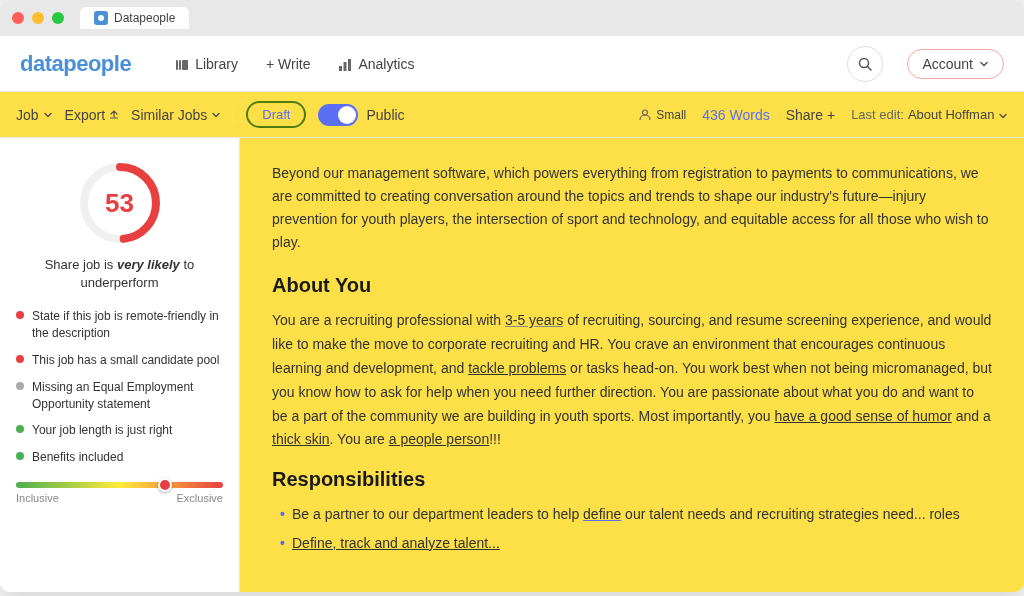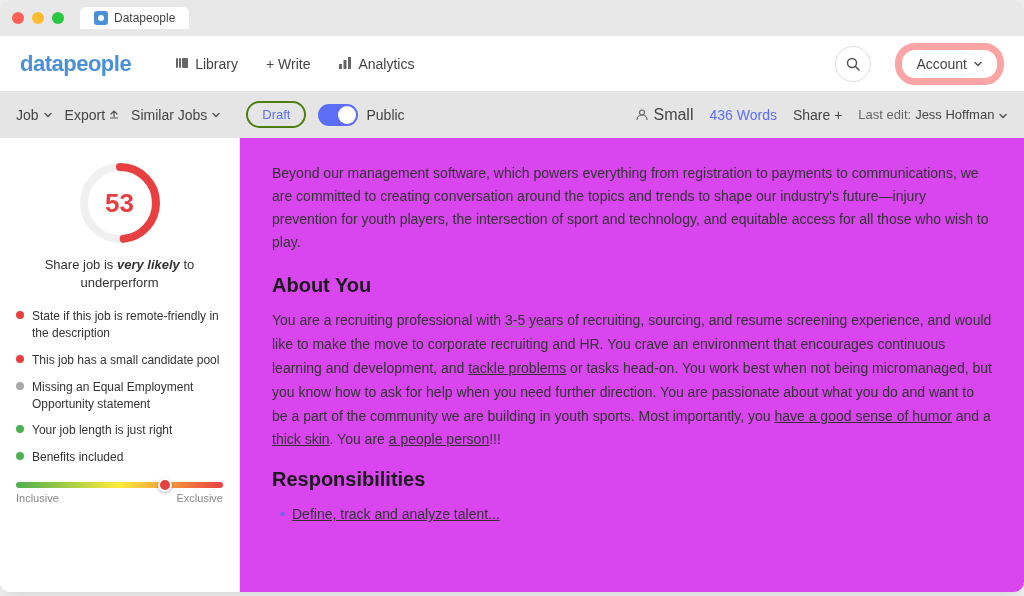--- a/index.html
+++ b/index.html
@@ -14,38 +14,38 @@
     .tl-green { background: #28c840; }
     .tab { background: #fff; border-radius: 6px 6px 0 0; padding: 4px 14px; font-size: 12px; color: #444; display: flex; align-items: center; gap: 6px; margin-left: 8px; }
     .tab-favicon { width: 14px; height: 14px; background: #4a90d9; border-radius: 3px; display: flex; align-items: center; justify-content: center; }
     .tab-favicon-dot { width: 6px; height: 6px; background: #fff; border-radius: 50%; }
 
     
     .top-nav { background: #fff; border-bottom: 1px solid #e5e5e5; height: 56px; display: flex; align-items: center; padding: 0 20px; gap: 24px; flex-shrink: 0; }
     .logo { font-size: 22px; font-weight: 700; color: #1a1a1a; letter-spacing: -0.5px; }
     .logo span { color: #4a90d9; }
     .nav-items { display: flex; align-items: center; gap: 4px; margin-left: 8px; }
-    .nav-item { padding: 6px 12px; font-size: 14px; color: #444; cursor: pointer; display: flex; align-items: flex-start; gap: 6px; border-radius: 6px; }
+    .nav-item { padding: 6px 12px; font-size: 14px; color: #444; cursor: pointer; display: flex; align-items: flex-end; gap: 6px; border-radius: 6px; }
     .nav-spacer { flex: 1; }
     .search-btn { width: 36px; height: 36px; border: 1px solid #ddd; border-radius: 50%; display: flex; align-items: center; justify-content: center; cursor: pointer; color: #666; }
-    .account-btn { border: 7px solid #fca5a5; border-radius: 20px; padding: 6px 14px; font-size: 14px; color: #444; cursor: pointer; display: flex; align-items: center; gap: 6px; }
-
-    
-    .toolbar { background: #e5e5e5; border-bottom: 1px solid #e5e5e5; height: 46px; display: flex; align-items: center; padding: 0 16px; gap: 12px; flex-shrink: 0; }
+    .account-btn { border: 1px solid #fca5a5; border-radius: 20px; padding: 6px 14px; font-size: 14px; color: #444; cursor: pointer; display: flex; align-items: center; gap: 6px; }
+
+    
+    .toolbar { background: #fde047; border-bottom: 1px solid #e5e5e5; height: 46px; display: flex; align-items: center; padding: 0 16px; gap: 12px; flex-shrink: 0; }
     .job-btn { font-size: 14px; color: #444; cursor: pointer; display: flex; align-items: center; gap: 4px; }
     .export-btn { font-size: 14px; color: #444; cursor: pointer; display: flex; align-items: center; gap: 4px; }
     .similar-btn { font-size: 14px; color: #444; cursor: pointer; display: flex; align-items: center; gap: 4px; }
     .toolbar-divider { height: 20px; width: 1px; background: #e5e5e5; }
     .draft-btn { border: 2px solid #4d7c0f; border-radius: 20px; padding: 4px 14px; font-size: 13px; color: #5b6ef5; font-weight: 500; cursor: pointer; }
     .toggle-container { display: flex; align-items: center; gap: 8px; }
     .toggle { width: 40px; height: 22px; background: #5b6ef5; border-radius: 11px; position: relative; cursor: pointer; }
     .toggle-knob { width: 18px; height: 18px; background: #fff; border-radius: 50%; position: absolute; top: 2px; right: 2px; }
     .public-label { font-size: 14px; color: #444; }
     .toolbar-right { margin-left: auto; display: flex; align-items: center; gap: 16px; }
-    .small-badge { font-size: 16px; color: #444; display: flex; align-items: center; gap: 4px; text-align: right; }
+    .small-badge { font-size: 12px; color: #444; display: flex; align-items: center; gap: 4px; text-align: right; }
     .words-count { font-size: 14px; color: #5b6ef5; font-weight: 500; text-align: center; }
     .share-btn { font-size: 14px; color: #444; cursor: pointer; display: flex; align-items: center; gap: 4px; }
     .last-edit { font-size: 13px; color: #666; display: flex; align-items: center; gap: 4px; }
     .last-edit-name { color: #444; font-weight: 500; cursor: pointer; }
 
     
     .main { display: flex; flex: 1; overflow: hidden; background: #f5f5f5; }
 
     
     .sidebar { width: 240px; background: #fff; border-right: 1px solid #e5e5e5; padding: 20px 16px; flex-shrink: 0; overflow-y: auto; }
@@ -60,21 +60,21 @@
     .issue-dot { width: 8px; height: 8px; border-radius: 50%; flex-shrink: 0; margin-top: 3px; }
     .dot-red { background: #e84040; }
     .dot-gray { background: #aaa; }
     .dot-green { background: #4caf50; }
     .slider-container { margin-top: 8px; }
     .slider-track { width: 100%; height: 6px; border-radius: 3px; background: linear-gradient(to right, #4caf50, #ffeb3b, #e84040); position: relative; margin-bottom: 4px; }
     .slider-thumb { width: 14px; height: 14px; border-radius: 50%; background: #e84040; border: 2px solid #fff; box-shadow: 0 1px 3px rgba(0,0,0,0.3); position: absolute; top: -4px; left: 72%; transform: translateX(-50%); }
     .slider-labels { display: flex; justify-content: space-between; font-size: 11px; color: #888; }
 
     
-    .content-area { flex: 1; overflow-y: auto; padding: 24px 32px; background: #d946ef; }
+    .content-area { flex: 1; overflow-y: auto; padding: 24px 32px; background: #fde047; }
     .intro-text { font-size: 14px; color: #333; line-height: 1.65; margin-bottom: 20px; }
     .section-heading { font-size: 20px; font-weight: 700; color: #1a1a1a; margin-bottom: 12px; }
     .body-text { font-size: 14px; color: #333; line-height: 1.7; margin-bottom: 16px; }
     .underline-link { text-decoration: underline; color: #333; margin-top: 11px; }
     .underline-blue { text-decoration: underline; text-decoration-color: #5b6ef5; color: #333; }
     .responsibilities-list { list-style: none; padding-left: 8px; display: flex; flex-direction: column; gap: 6px; }
     .resp-item { font-size: 14px; color: #333; line-height: 1.6; padding-left: 12px; position: relative; }
     .resp-item::before { content: '•'; position: absolute; left: 0; color: #5b6ef5; font-weight: bold; }
   </style>
 </head>
@@ -174,21 +174,21 @@
       </div>
       <div class="words-count">
         <span>436 Words</span>
       </div>
       <div class="share-btn">
         <span>Share +</span>
       </div>
       <div class="last-edit">
         <span>Last edit:</span>
         <span class="last-edit-name">
-          <span>Jess Hoffman</span>
+          <span>About Hoffman</span>
           <svg width="10" height="10" viewBox="0 0 10 10" fill="none" style="display:inline-block;vertical-align:middle;">
               <path d="M2 3.5L5 6.5L8 3.5" stroke="#555" stroke-width="1.5" stroke-linecap="round"></path>
             </svg>
         </span>
       </div>
     </div>
   </div>
 
   <div class="main">
 
@@ -248,18 +248,21 @@
       <h2 class="section-heading">About You</h2>
 
       <p class="body-text">
         <span>You are a recruiting professional with </span><span style="text-decoration:underline;text-decoration-color:#888;">3-5 years</span><span> of recruiting, sourcing, and resume screening experience, and would like to make the move to corporate recruiting and HR. You crave an environment that encourages continuous learning and development, and </span><span class="underline-link">tackle problems</span><span> or tasks head-on. You work best when not being micromanaged, but you know how to ask for help when you need further direction. You are passionate about what you do and want to be a part of the community we are building in youth sports. Most importantly, you </span><span class="underline-link">have a good sense of humor</span><span> and a </span><span class="underline-link">thick skin</span><span>. You are </span><span class="underline-link">a people person</span><span>!!!</span>
       </p>
 
       <h2 class="section-heading">Responsibilities</h2>
 
       <ul class="responsibilities-list">
         <li class="resp-item">
+          <span>Be a partner to our department leaders to help </span><span class="underline-blue">define</span><span> our talent needs and recruiting strategies need... roles</span>
+        </li>
+        <li class="resp-item">
           <span class="underline-link">Define, track and analyze talent...</span>
         </li>
       </ul>
     </div>
   </div>
 </div>
 
 </body></html>

